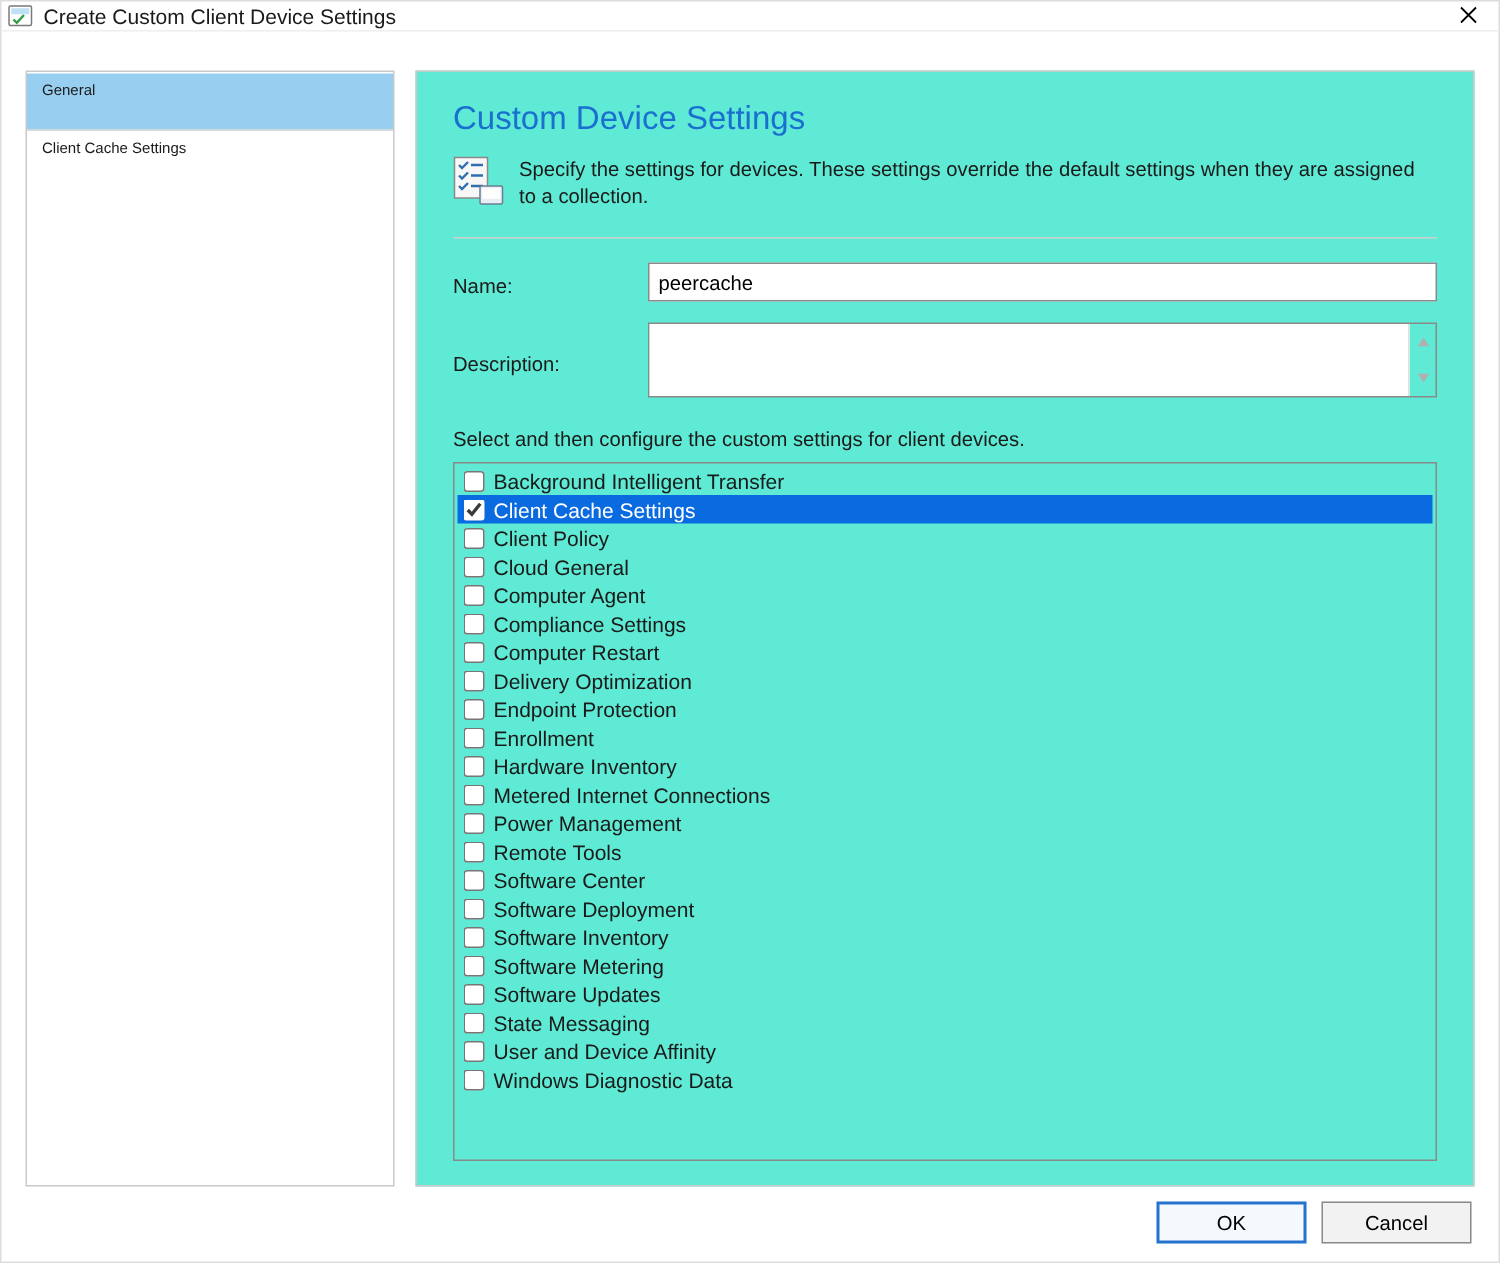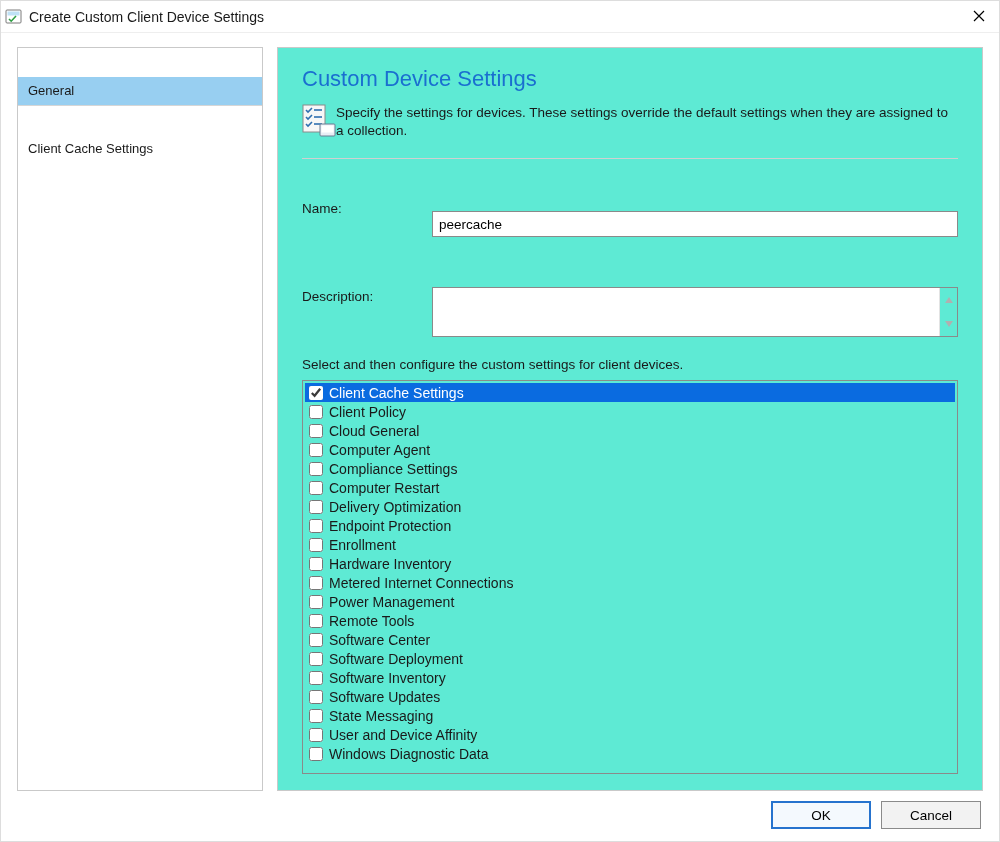--- a/index.html
+++ b/index.html
@@ -21,21 +21,21 @@
     font-family:"Segoe UI",Tahoma,Arial,sans-serif;
     font-size:13.5px;
     color:var(--text);
     background:var(--bg);
     position:relative;
     border:1px solid #ddd;
   }
   
   .titlebar{
     display:flex;align-items:center;
-    height:32px;
+    height:20px;
     padding:0 6px 0 4px;
     border-bottom:1px solid #eee;
   }
   .titlebar .icon{
     width:18px;height:18px;margin-right:6px;
   }
   .titlebar .title{flex:1;font-size:14px;}
   .titlebar .close{
     font-family:inherit;font-size:14px;
     padding:2px 8px;cursor:default;
@@ -49,25 +49,24 @@
   .content-row{
     flex:1;display:flex;gap:14px;min-height:0;
   }
   .sidebar{
     width:246px;
     border:1px solid var(--border-light);
     background:#fff;
     padding-top:1px;
   }
   .side-item{
-    padding:6px 10px 7px 10px;
-    font-size:13px;
+    padding:6px 10px 20px 10px;
+    font-size:10px;
     cursor:default;
     border-bottom:1px solid transparent;
-    margin-top:28px;
   }
   .side-item[data-selected="true"]{
     background:var(--tab-sel);
     border-bottom:1px solid #d6d6d6;
   }
   .side-item + .side-item{border-top:1px solid transparent;}
   .main{
     flex:1;
     border:1px solid var(--border-light);
     background:#5eead4;
@@ -75,28 +74,28 @@
     display:flex;flex-direction:column;
     min-width:0;
   }
   .main h1{
     margin:0 0 12px 0;
     font-weight:400;
     font-size:22px;
     color:var(--title-blue);
   }
   .intro{
-    display:flex;align-items:flex-start;
+    display:flex;gap:10px;align-items:flex-start;
     margin-bottom:10px;
   }
   .intro .intro-icon{width:34px;height:34px;flex:none;}
   .divider{border:none;border-top:1px solid #d0d0d0;margin:8px 0 16px 0;}
   .form-row{display:flex;align-items:center;margin-bottom:14px;}
   .form-row > label{width:130px;padding-top:4px;}
-  .form-row .field{flex:1;margin-top:36px;}
+  .form-row .field{flex:1;}
   .text-input{
     width:100%;height:26px;
     border:1px solid var(--field-border);
     padding:2px 6px;
     font:inherit;
     outline:none;
   }
   .textarea-wrap{
     width:100%;height:50px;
     border:1px solid var(--field-border);
@@ -231,20 +230,24 @@
                   </svg>
               </span>
             </div>
           </div>
         </div>
       </div>
 
       <div class="instruction">Select and then configure the custom settings for client devices.</div>
 
       <div class="check-list" id="check-list">
+          <div class="check-row" data-selected="false">
+            <input type="checkbox" style="">
+            <span>Background Intelligent Transfer</span>
+          </div>
           <div class="check-row" data-selected="true">
             <input type="checkbox" checked="" style="">
             <span>Client Cache Settings</span>
           </div>
           <div class="check-row" data-selected="false">
             <input type="checkbox" style="">
             <span>Client Policy</span>
           </div>
           <div class="check-row" data-selected="false">
             <input type="checkbox" style="">
@@ -294,20 +297,24 @@
             <input type="checkbox" style="">
             <span>Software Center</span>
           </div>
           <div class="check-row" data-selected="false">
             <input type="checkbox" style="">
             <span>Software Deployment</span>
           </div>
           <div class="check-row" data-selected="false">
             <input type="checkbox" style="">
             <span>Software Inventory</span>
+          </div>
+          <div class="check-row" data-selected="false">
+            <input type="checkbox" style="">
+            <span>Software Metering</span>
           </div>
           <div class="check-row" data-selected="false">
             <input type="checkbox" style="">
             <span>Software Updates</span>
           </div>
           <div class="check-row" data-selected="false">
             <input type="checkbox" style="">
             <span>State Messaging</span>
           </div>
           <div class="check-row" data-selected="false">

